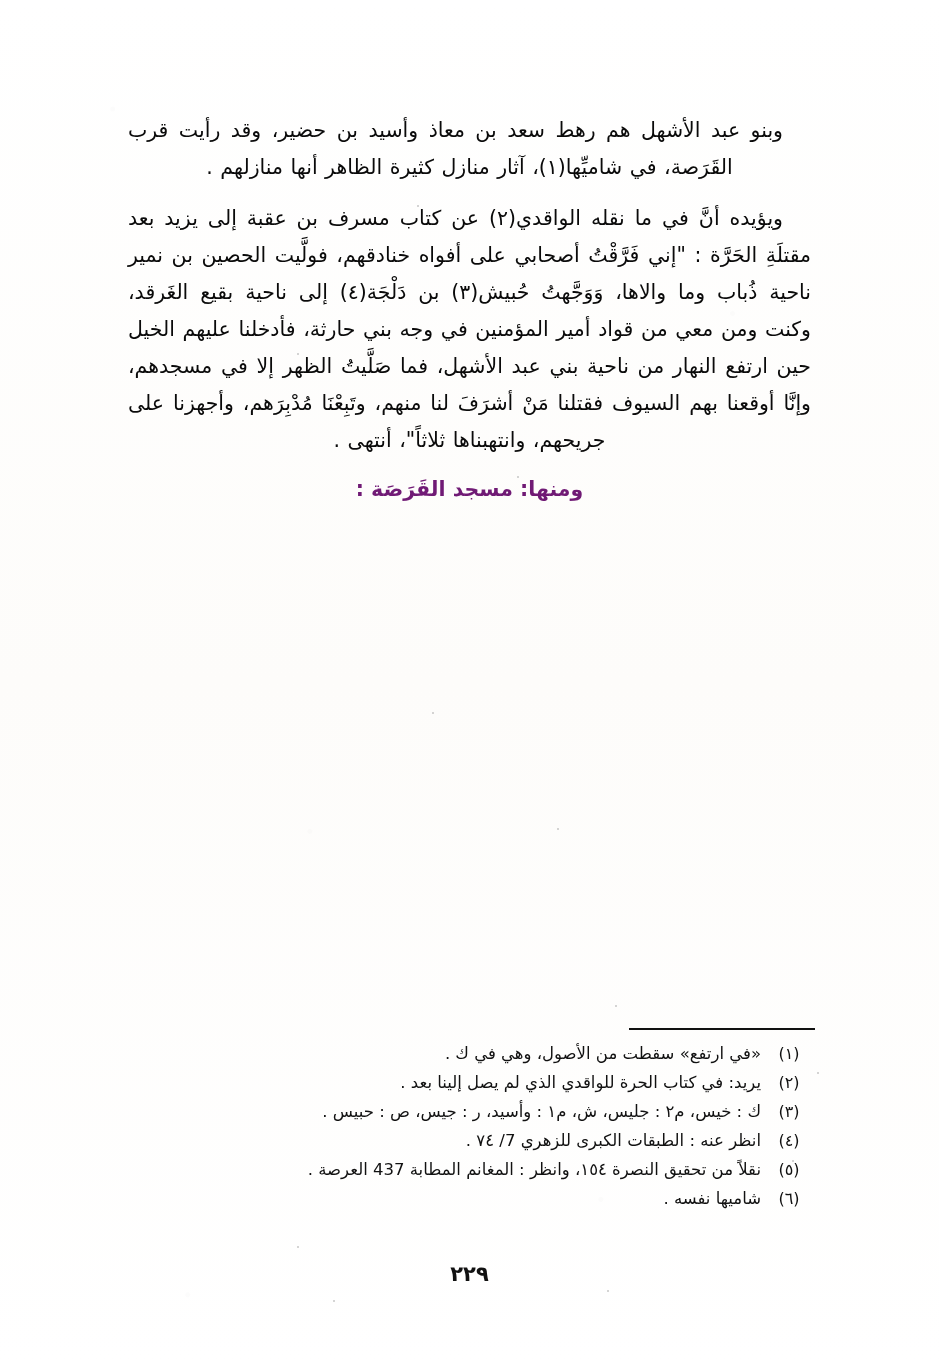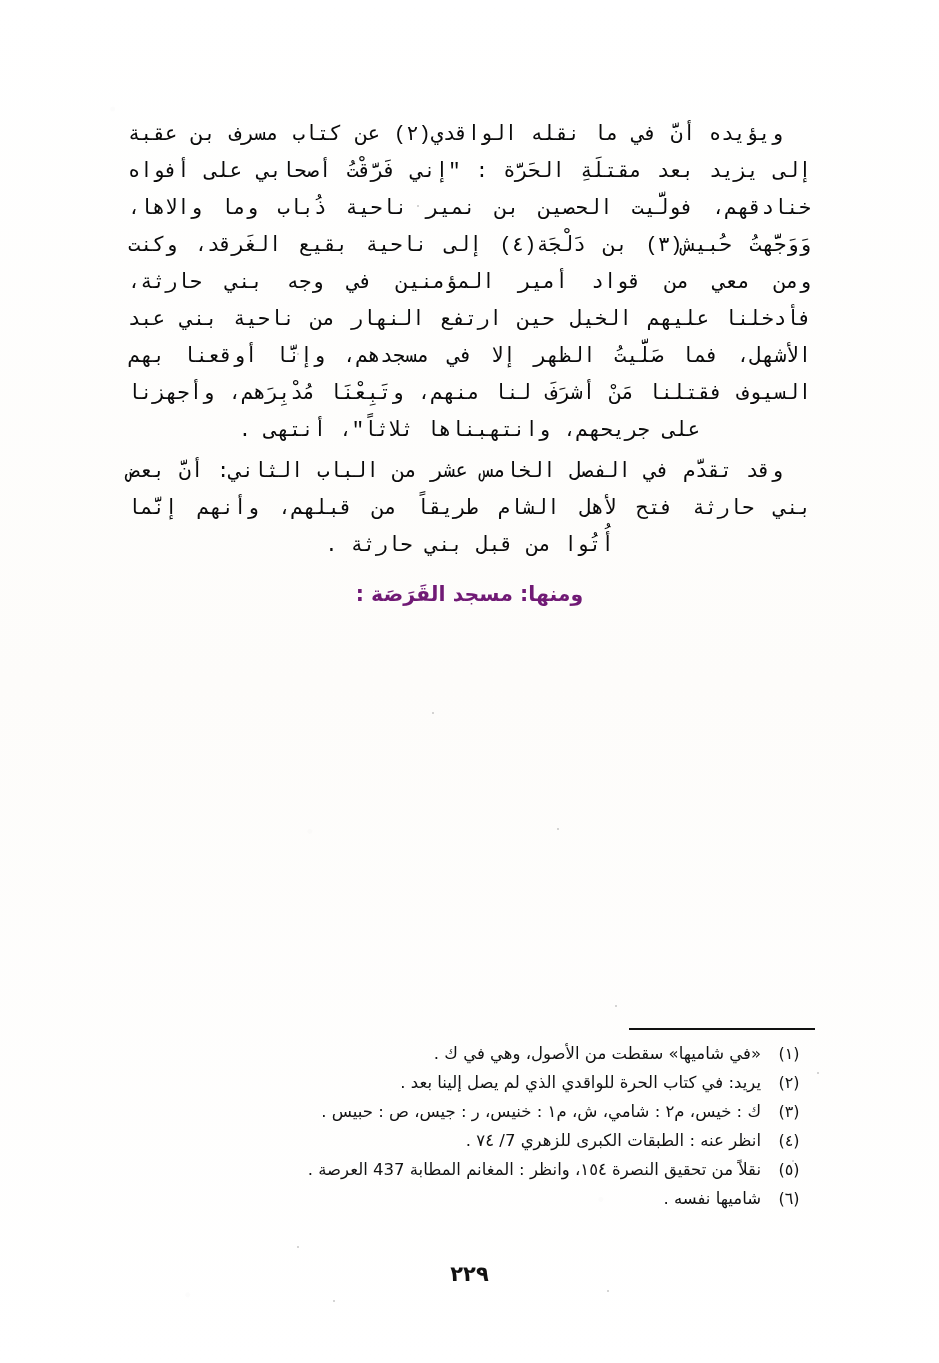--- a/index.html
+++ b/index.html
@@ -54,21 +54,21 @@
     font-size: 20.5px;
     line-height: 37px;
     color: #0a0a0a;
     text-align: justify;
     text-align-last: right;
     text-indent: 28px;
     font-weight: 500;
     letter-spacing: 0px;
     word-spacing: 1px;
   }
-  p.para.gap-top { margin-top: 4px; font-family: Liberation Mono, monospace; }
+  p.para.gap-top { margin-top: 14px; }
   p.para.center-last { text-align-last: center; }
   p.para.noindent { text-indent: 0; }
 
   .heading-line {
     margin: 12px 0 4px 0;
     font-size: 20.5px;
     line-height: 37px;
     font-weight: 700;
     color: #701a75;
     text-align: right;
@@ -150,49 +150,49 @@
   <div class="speck" style="top:1072px; right:120px; width:2px; height:2px;"></div>
   <div class="speck" style="top:1160px; right:145px; width:2px; height:2px;"></div>
   <div class="speck" style="top:1246px; right:640px; width:2px; height:2px;"></div>
   <div class="speck" style="top:1290px; right:330px; width:2px; height:2px;"></div>
   <div class="speck" style="top:1300px; right:604px; width:2px; height:2px;"></div>
 
   <div class="content">
 
     <div class="body-block">
 
+      <p class="para center-last">وبنو عبد الأشهل هم رهط سعد بن معاذ وأسيد بن حضير، وقد رأيت قرب القَرَصة، في شاميِّها(١)، آثار منازل كثيرة الظاهر أنها منازلهم .</p>
 
       <p class="para gap-top center-last">ويؤيده أنَّ في ما نقله الواقدي(٢) عن كتاب مسرف بن عقبة إلى يزيد بعد مقتلَةِ الحَرَّة : "إني فَرَّقْتُ أصحابي على أفواه خنادقهم، فولَّيت الحصين بن نمير ناحية ذُباب وما والاها، وَوَجَّهتُ حُبيش(٣) بن دَلْجَة(٤) إلى ناحية بقيع الغَرقد، وكنت ومن معي من قواد أمير المؤمنين في وجه بني حارثة، فأدخلنا عليهم الخيل حين ارتفع النهار من ناحية بني عبد الأشهل، فما صَلَّيتُ الظهر إلا في مسجدهم، وإنَّا أوقعنا بهم السيوف فقتلنا مَنْ أشرَفَ لنا منهم، وتَبِعْنَا مُدْبِرَهم، وأجهزنا على جريحهم، وانتهبناها ثلاثاً"، أنتهى .</p>
 
-      <p class="para gap-top center-last">وقد تقدَّم في الفصل الخامس عشر من الباب الثاني: أنَّ بعض بني حارثة فتح لأهل الشام طريقاً من قبلهم، وأنهم إنَّما أُتُوا من قبل بني حارثة .</p>
 
 
       <div class="heading-line">ومنها: مسجد القَرَصَة :</div>
 
 
 
     </div>
 
     <div class="fn-rule"></div>
 
     <div class="footnotes">
 
       <div class="fn-row">
         <span class="fn-num">(١)</span>
-        <span class="fn-text">«في شاميها» سقطت من الأصول، وهي في ك .</span>
+        <span class="fn-text">«في ارتفع» سقطت من الأصول، وهي في ك .</span>
       </div>
 
       <div class="fn-row">
         <span class="fn-num">(٢)</span>
         <span class="fn-text">يريد: في كتاب الحرة للواقدي الذي لم يصل إلينا بعد .</span>
       </div>
 
       <div class="fn-row">
         <span class="fn-num">(٣)</span>
-        <span class="fn-text">ك : خيس، م٢ : شامي، ش، م١ : خنيس، ر : جيس، ص : حبيس .</span>
+        <span class="fn-text">ك : خيس، م٢ : جليس، ش، م١ : وأسيد، ر : جيس، ص : حبيس .</span>
       </div>
 
       <div class="fn-row">
         <span class="fn-num">(٤)</span>
         <span class="fn-text">انظر عنه : الطبقات الكبرى للزهري 7/ ٧٤ .</span>
       </div>
 
       <div class="fn-row">
         <span class="fn-num">(٥)</span>
         <span class="fn-text">نقلاً من تحقيق النصرة ١٥٤، وانظر : المغانم المطابة 437 العرصة .</span>

